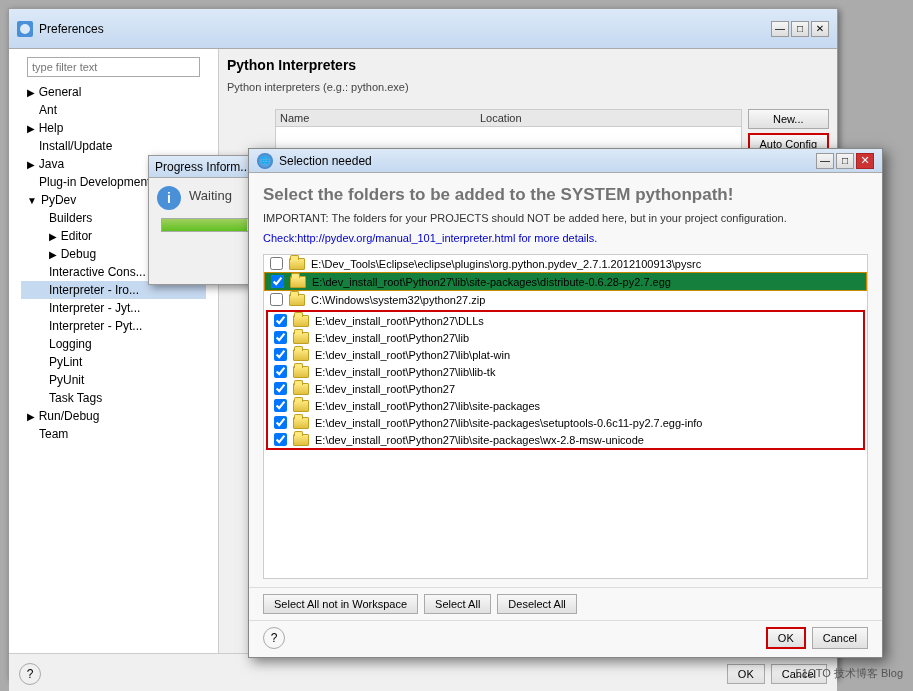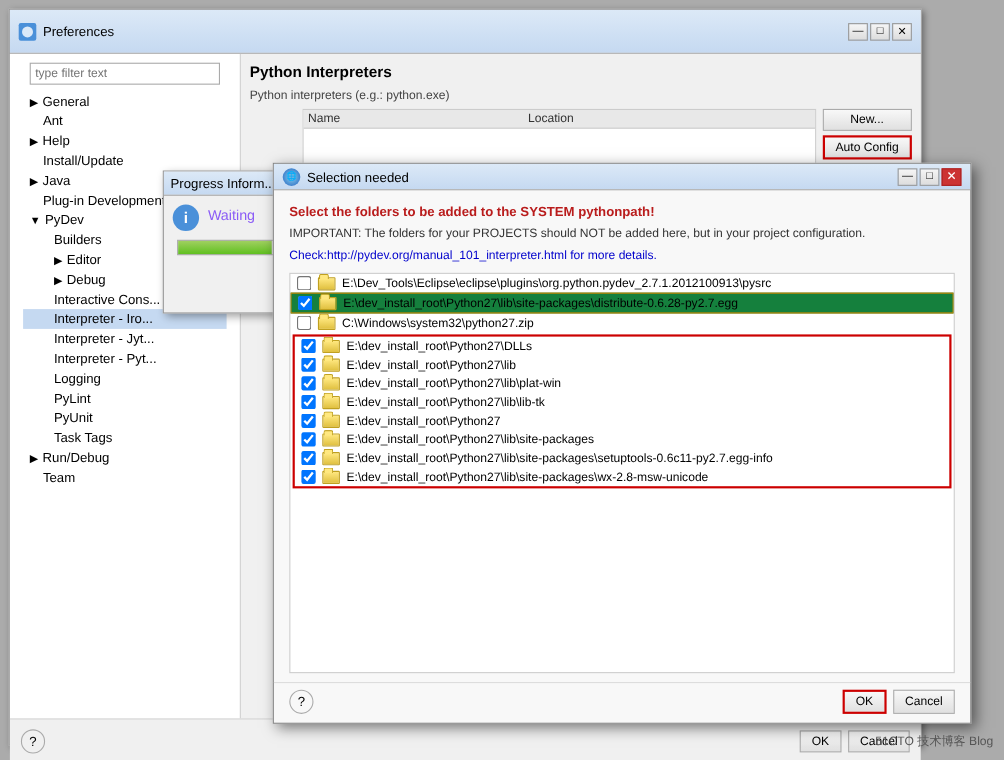--- a/index.html
+++ b/index.html
@@ -71,21 +71,21 @@
 
     
     .right-panel {
       flex: 1;
       display: flex;
       flex-direction: column;
       background: #f0f0f0;
       padding: 8px;
     }
     .panel-title { font-size: 14px; font-weight: bold; margin-bottom: 8px; color: #000; }
-    .panel-subtitle { font-size: 11px; color: #444; margin-bottom: 6px; }
+    .panel-subtitle { font-size: 11px; color: #444; margin-bottom: 16px; }
 
     
     .interp-table {
       width: 100%;
       border: 1px solid #ccc;
       background: #fff;
       height: 80px;
     }
     .table-header {
       display: flex;
@@ -163,21 +163,21 @@
     }
     .info-icon {
       width: 24px; height: 24px;
       border-radius: 50%;
       background: #4a90d9;
       color: white;
       display: flex; align-items: center; justify-content: center;
       font-size: 14px; font-weight: bold;
       flex-shrink: 0;
     }
-    .waiting-text { font-size: 13px; color: #8b5cf6; padding-top: 2px; }
+    .waiting-text { font-size: 13px; color: #404040; padding-top: 2px; }
     .progress-bar-container {
       height: 14px;
       background: #ddd;
       border: 1px solid #aaa;
       position: relative;
       margin: 0 4px;
     }
     .progress-bar-fill {
       height: 100%;
       background: linear-gradient(to bottom, #a0d060, #60c020);
@@ -232,21 +232,21 @@
     }
 
     .sel-body {
       padding: 12px 14px 8px 14px;
       flex: 1;
       display: flex;
       flex-direction: column;
       gap: 6px;
       overflow: hidden;
     }
-    .sel-heading { font-size: 12px; font-weight: bold; color: #b91c1c; }
+    .sel-heading { font-size: 17px; font-weight: bold; color: #737373; }
     .sel-note { font-size: 11px; color: #333; line-height: 1.4; }
     .sel-link { font-size: 11px; color: #0000cc; }
 
     .sel-list-container {
       flex: 1;
       border: 1px solid #ccc;
       background: #fff;
       overflow-y: auto;
       margin-top: 4px;
     }
@@ -519,20 +519,27 @@
         </div>
         <div class="sel-list-item">
           <input type="checkbox" class="sel-checkbox" checked="" style="">
           <div class="folder-icon"></div>
           <span class="sel-item-text">E:\dev_install_root\Python27\lib\site-packages\wx-2.8-msw-unicode</span>
         </div>
       </div>
     </div>
   </div>
 
+  <div class="sel-buttons-row">
+    <div class="sel-btn-group">
+      <button class="btn">Select All not in Workspace</button>
+      <button class="btn">Select All</button>
+      <button class="btn">Deselect All</button>
+    </div>
+  </div>
 
   <div class="sel-bottom-bar">
     <span style="width:22px; height:22px; border:1px solid #aaa; border-radius:50%; display:flex; align-items:center; justify-content:center; cursor:pointer; font-size:12px;">?</span>
     <div class="ok-cancel-group">
       <button class="btn btn-ok">OK</button>
       <button class="btn">Cancel</button>
     </div>
   </div>
 </div>
 

